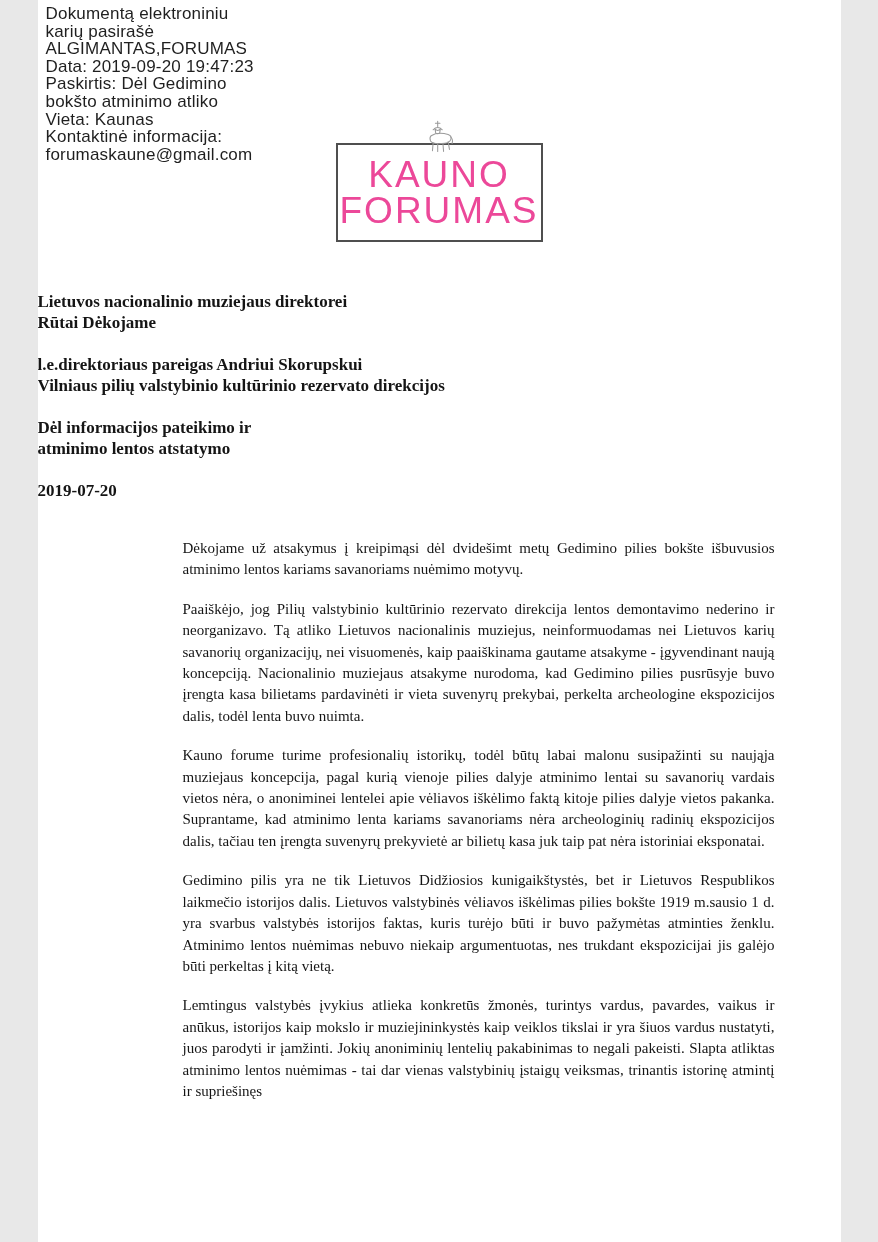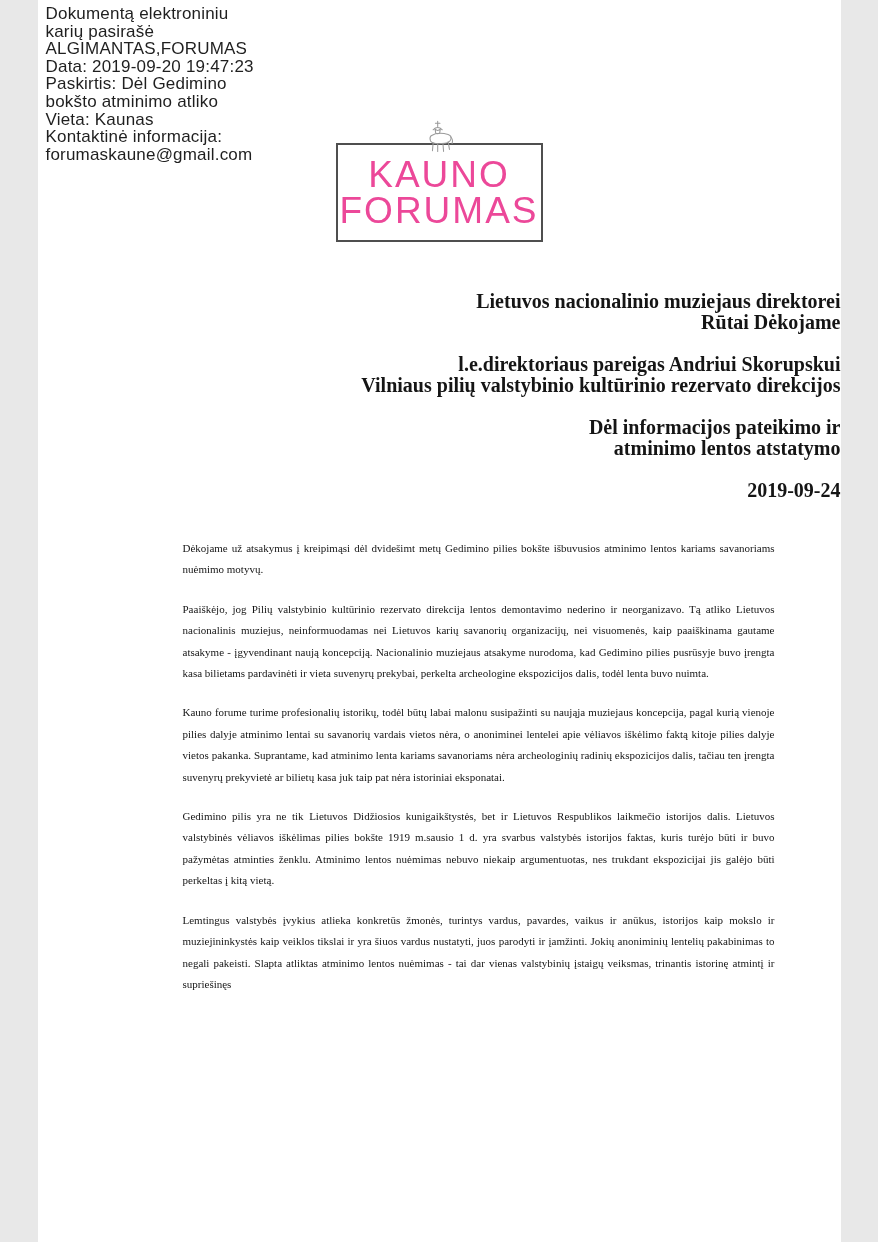--- a/index.html
+++ b/index.html
@@ -57,37 +57,37 @@
     letter-spacing: 2px;
     color: #ec4899;
     text-align: center;
   }
   
   .headings {
     position: absolute;
     top: 291px;
     left: 0;
     right: 0;
-    text-align: right;
+    text-align: left;
     font-family: "Liberation Serif", serif;
     font-weight: bold;
-    font-size: 20px;
+    font-size: 17px;
     line-height: 21px;
     color: #151515;
   }
   .head-group { margin-bottom: 21px; }
   .head-date { margin-top: 14px; }
   
   .body-text {
     position: absolute;
     top: 538px;
     left: 145px;
     width: 592px;
     font-family: "Liberation Serif", serif;
-    font-size: 11px;
+    font-size: 15px;
     line-height: 21.4px;
     color: #151515;
     text-align: justify;
   }
   .body-text p { margin: 0 0 18px 0; }
 </style>
 </head>
 <body>
 
 <div class="page">
@@ -131,21 +131,21 @@
       <div>Rūtai Dėkojame</div>
     </div>
     <div class="head-group">
       <div>l.e.direktoriaus pareigas Andriui Skorupskui</div>
       <div>Vilniaus pilių valstybinio kultūrinio rezervato direkcijos</div>
     </div>
     <div class="head-group">
       <div>Dėl informacijos pateikimo ir</div>
       <div>atminimo lentos atstatymo</div>
     </div>
-    <div class="head-date">2019-09-24</div>
+    <div class="head-date">2019-07-20</div>
   </div>
 
   <div class="body-text">
     <p>Dėkojame už atsakymus į kreipimąsi dėl dvidešimt metų Gedimino pilies bokšte išbuvusios atminimo lentos kariams savanoriams nuėmimo motyvų.</p>
     <p>Paaiškėjo, jog Pilių valstybinio kultūrinio rezervato direkcija lentos demontavimo nederino ir neorganizavo. Tą atliko Lietuvos nacionalinis muziejus, neinformuodamas nei Lietuvos karių savanorių organizacijų, nei visuomenės, kaip paaiškinama gautame atsakyme - įgyvendinant naują koncepciją. Nacionalinio muziejaus atsakyme nurodoma, kad Gedimino pilies pusrūsyje buvo įrengta kasa bilietams pardavinėti ir vieta suvenyrų prekybai, perkelta archeologine ekspozicijos dalis, todėl lenta buvo nuimta.</p>
     <p>Kauno forume turime profesionalių istorikų, todėl būtų labai malonu susipažinti su naująja muziejaus koncepcija, pagal kurią vienoje pilies dalyje atminimo lentai su savanorių vardais vietos nėra, o anoniminei lentelei apie vėliavos iškėlimo faktą kitoje pilies dalyje vietos pakanka. Suprantame, kad atminimo lenta kariams savanoriams nėra archeologinių radinių ekspozicijos dalis, tačiau ten įrengta suvenyrų prekyvietė ar bilietų kasa juk taip pat nėra istoriniai eksponatai.</p>
     <p>Gedimino pilis yra ne tik Lietuvos Didžiosios kunigaikštystės, bet ir Lietuvos Respublikos laikmečio istorijos dalis. Lietuvos valstybinės vėliavos iškėlimas pilies bokšte 1919 m.sausio 1 d. yra svarbus  valstybės istorijos faktas, kuris turėjo būti ir buvo pažymėtas atminties ženklu. Atminimo lentos nuėmimas nebuvo niekaip argumentuotas, nes trukdant ekspozicijai jis galėjo būti perkeltas į kitą vietą.</p>
     <p>Lemtingus valstybės įvykius atlieka konkretūs žmonės, turintys vardus, pavardes, vaikus ir anūkus, istorijos kaip mokslo ir muziejininkystės kaip veiklos tikslai ir yra šiuos vardus nustatyti, juos parodyti ir įamžinti. Jokių anoniminių lentelių pakabinimas to negali pakeisti. Slapta atliktas atminimo lentos nuėmimas - tai dar vienas valstybinių įstaigų veiksmas, trinantis istorinę atmintį ir supriešinęs</p>
   </div>
 

